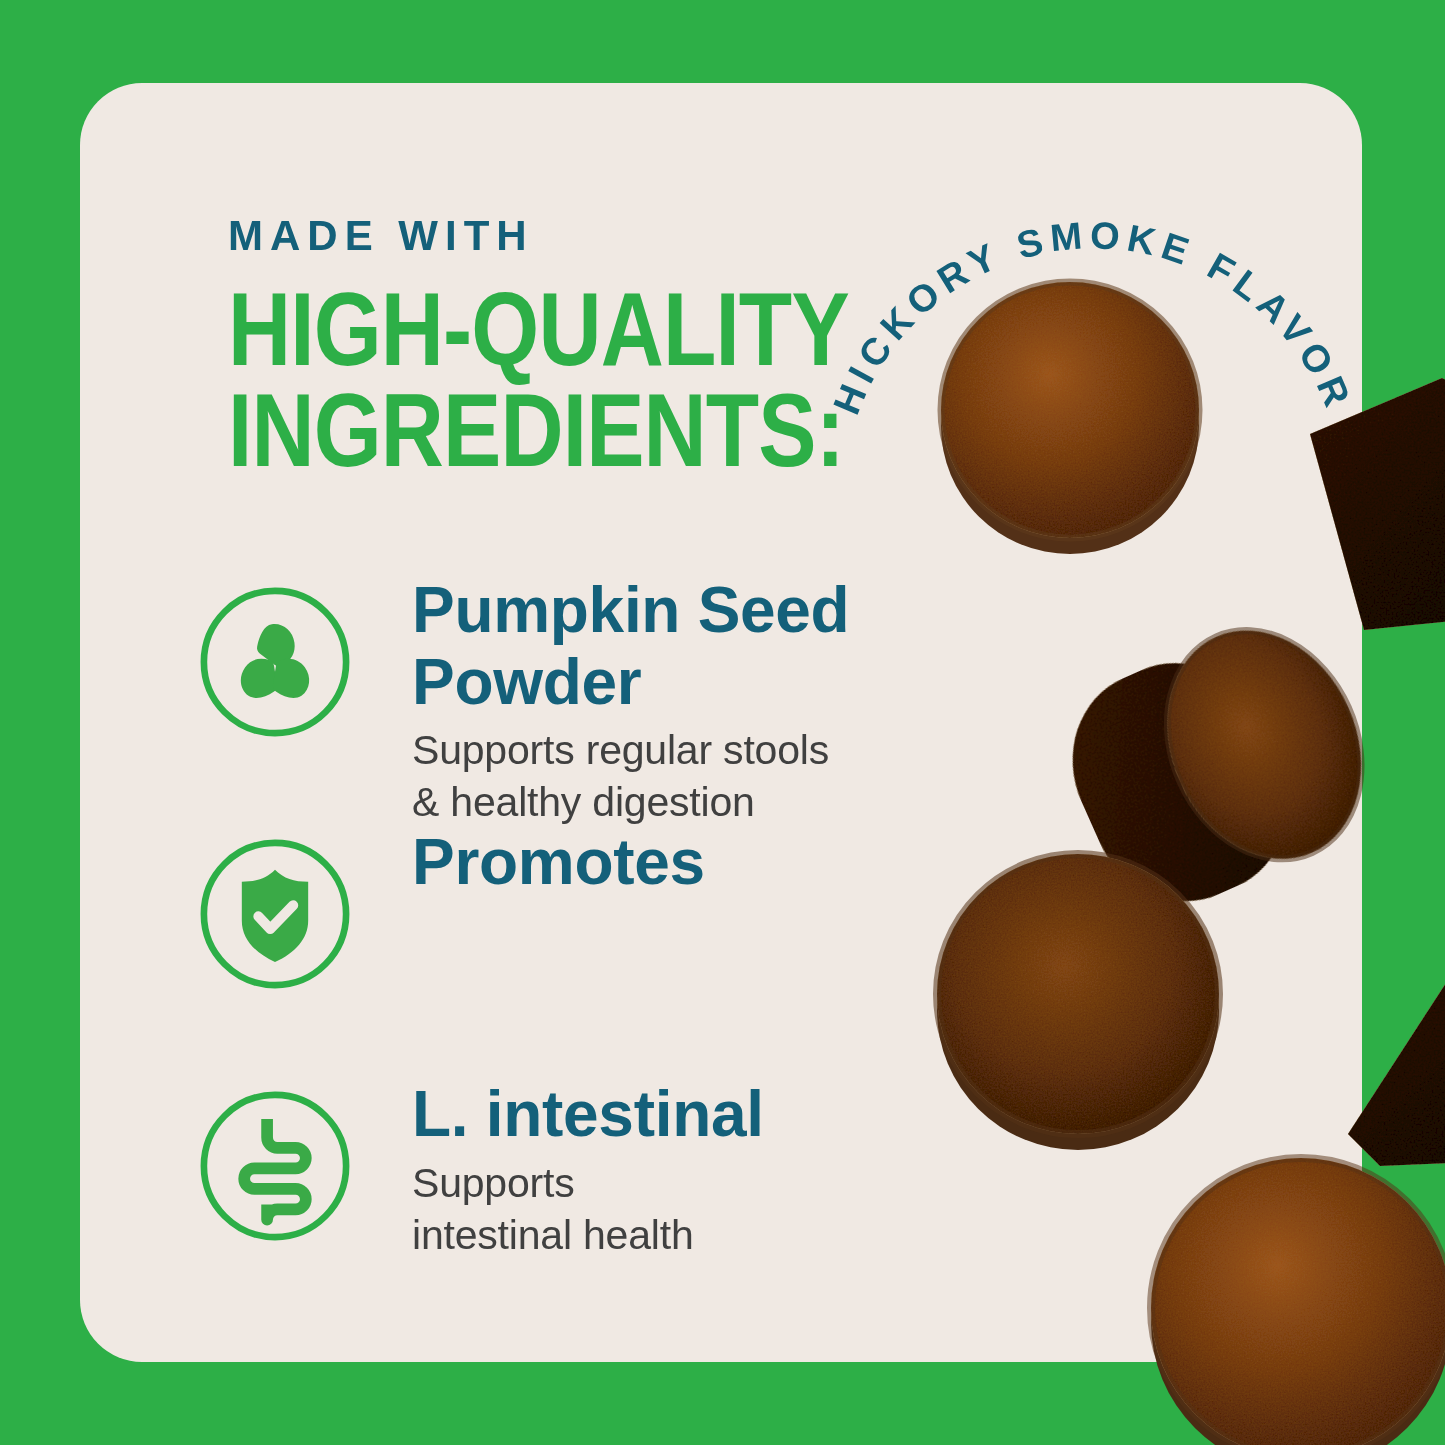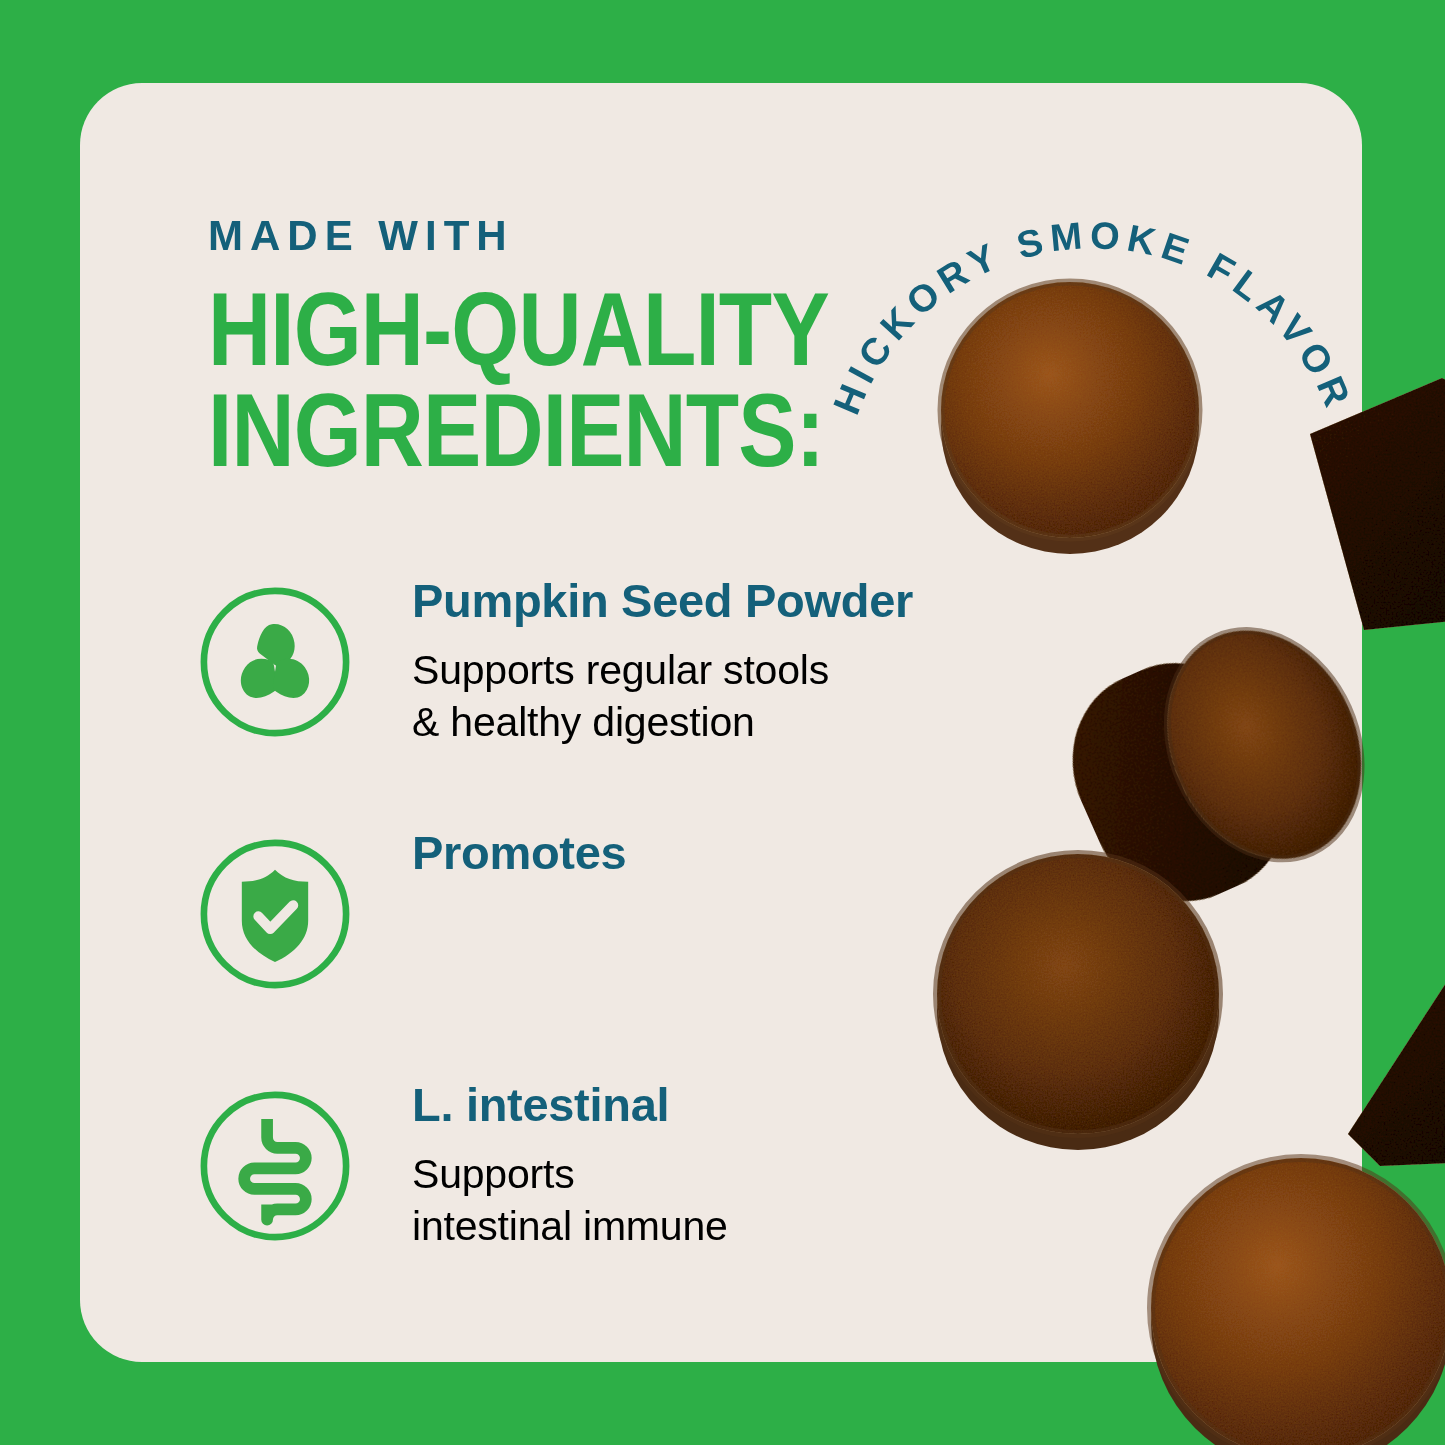--- a/index.html
+++ b/index.html
@@ -14,21 +14,21 @@
   
   #card {
     position:absolute;
     left:80px; top:83px;
     width:1282px; height:1279px;
     background:#F0E9E3;
     border-radius:62px;
   }
 
   
-  #left-col { position:absolute; left:208px; top:215px; width:830px; }
+  #left-col { position:absolute; left:228px; top:215px; width:830px; }
 
   #eyebrow {
     font-size:42px;
     font-weight:bold;
     letter-spacing:7px;
     color:#14607A;
     line-height:1;
   }
 
   #headline {
@@ -47,30 +47,30 @@
   
   #ingredients { position:absolute; left:196px; top:575px; width:870px; }
   .ing-row { position:relative; height:252px; }
   .ing-icon {
     position:absolute; left:0; top:8px;
     width:158px; height:158px;
   }
   .ing-icon svg { display:block; width:158px; height:158px; }
   .ing-text { position:absolute; left:216px; top:0; width:640px; }
   .ing-name {
-    font-size:47px;
+    font-size:64px;
     font-weight:bold;
     color:#14607A;
     line-height:1.12;
     letter-spacing:-0.3px;
   }
   .ing-desc {
-    margin-top:16px;
+    margin-top:6px;
     font-size:41px;
-    color:#000000;
+    color:#404040;
     line-height:1.27;
     letter-spacing:-0.2px;
     white-space:pre-line;
   }
 
   
   #flavor-arc {
     position:absolute;
     left:830px; top:168px;
     width:520px; height:300px;
@@ -135,21 +135,21 @@
   <div class="ing-row">
     <div class="ing-icon">
       <svg viewBox="0 0 100 100">
         <circle cx="50" cy="50" r="45" fill="none" stroke="#2DAF47" stroke-width="4.2"></circle>
         <path d="M45 24v8a6.5 6.5 0 0 0 6.5 6.5H63a6.5 6.5 0 0 1 0 13H37a6.5 6.5 0 0 0 0 13h26a6.5 6.5 0 0 1 0 13H51.5A6.5 6.5 0 0 0 45 84v-6" fill="none" stroke="#3AAA47" stroke-width="7.4" stroke-linecap="square" stroke-linejoin="round"></path>
       </svg>
     </div>
     <div class="ing-text">
       <div class="ing-name">L. intestinal</div>
       <div class="ing-desc">Supports
-intestinal immune</div>
+intestinal health</div>
     </div>
   </div>
 
 </div>
 
 <svg id="flavor-arc" viewBox="0 0 520 300">
   <defs>
     <path id="arcpath" d="M 26 252 A 250 250 0 0 1 500 250" fill="none"></path>
   </defs>
   <text>

